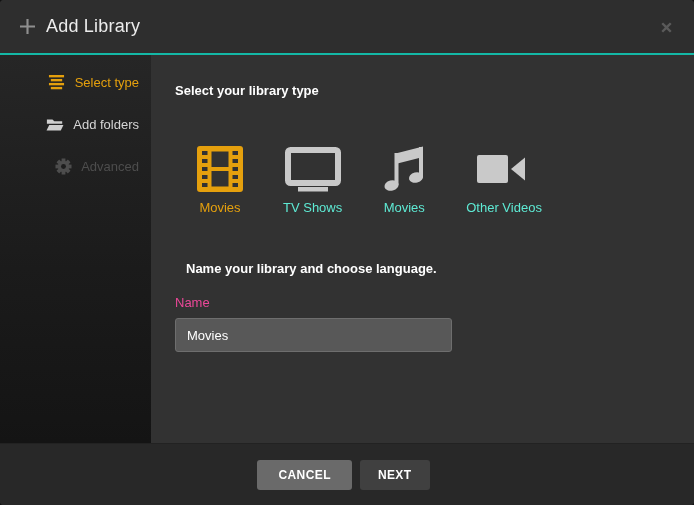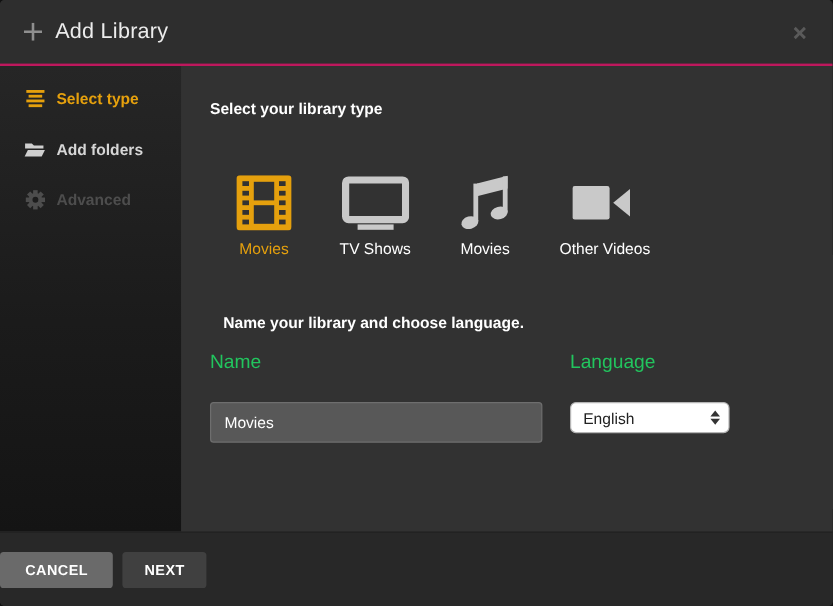--- a/index.html
+++ b/index.html
@@ -7,57 +7,57 @@
   .dialog {
     position:relative; width:694px; height:505px; overflow:hidden;
     background:#323232; border-radius:4px;
     font-family:"Liberation Sans", sans-serif;
     -webkit-font-smoothing:antialiased;
   }
 
   
   .header {
     position:absolute; top:0; left:0; right:0; height:55px;
-    background:#2e2e2e; border-bottom:2px solid #be185d;
+    background:#2e2e2e; border-bottom:2px solid #14b8a6;
     display:flex; align-items:center; padding:0 20px;
   }
   .header .plus { display:flex; align-items:center; margin-right:11px; }
   .header .title { color:#ececec; font-size:18px; font-weight:500; letter-spacing:.2px; }
   .close-btn {
     position:absolute; right:18px; top:17px; width:20px; height:20px;
     display:flex; align-items:center; justify-content:center; cursor:pointer;
   }
 
   
   .sidebar {
     position:absolute; top:55px; left:0; width:151px; bottom:62px;
     background:linear-gradient(180deg,#262626 0%,#1b1b1b 55%,#141414 100%);
     padding-top:6px;
   }
   .side-item {
     height:42px; display:flex; align-items:center; padding:0 12px 0 20px;
-    font-size:13px; font-weight:700; cursor:pointer; color:#d6d6d6;
+    font-size:13px; font-weight:400; cursor:pointer; color:#d6d6d6;justify-content:flex-end;
   }
   .side-item .s-icon { width:18px; margin-right:9px; display:flex; align-items:center; justify-content:center; }
   .side-item.active { color:#e5a00d; }
   .side-item.disabled { color:#4d4d4d; cursor:default; }
 
   
   .main { position:absolute; top:55px; left:151px; right:0; bottom:62px; background:#323232; }
   .section-heading { margin:0; padding:28px 12px 0 24px; font-size:13px; font-weight:600; color:#fff; line-height:16px; }
   .section-heading.second { padding-top:46px;margin-left:11px; }
 
   .type-row { display:flex; gap:40px; padding-left:46px; margin-top:46px; align-items:flex-start; }
   .type-item { display:flex; flex-direction:column; align-items:center; cursor:pointer; }
   .type-icon { height:48px; display:flex; align-items:center; justify-content:center; }
-  .type-label { margin-top:7px; font-size:13px; color:#ffffff; white-space:nowrap; line-height:15px; }
+  .type-label { margin-top:7px; font-size:13px; color:#5eead4; white-space:nowrap; line-height:15px; }
   .type-item.selected .type-label { color:#e5a00d; }
 
   .form-row { display:flex; padding-left:24px; margin-top:18px; }
-  .field-label { font-size:16px; color:#22c55e; line-height:16px; margin-bottom:24px; }
+  .field-label { font-size:13px; color:#ec4899; line-height:16px; margin-bottom:7px; }
   .col-name { width:277px; }
   .col-lang { margin-left:23px; }
   .name-input {
     width:277px; height:34px; background:#585858; border:1px solid #6e6e6e;
     border-radius:3px; color:#fff; font-size:13px; padding:0 11px; outline:none;
     font-family:"Liberation Sans", sans-serif;
   }
   .fake-select {
     position:relative; width:133px; height:26px; background:#fff; border:1px solid #b5b5b5;
     border-radius:5px; display:flex; align-items:center; padding:0 24px 0 10px;
@@ -65,21 +65,21 @@
   }
   .sel-arrows { position:absolute; right:7px; top:50%; transform:translateY(-50%);
     display:flex; flex-direction:column; gap:2px; }
   .sel-arrows .up { width:0; height:0; border-left:4px solid transparent; border-right:4px solid transparent; border-bottom:5px solid #333; }
   .sel-arrows .down { width:0; height:0; border-left:4px solid transparent; border-right:4px solid transparent; border-top:5px solid #333; }
 
   
   .footer {
     position:absolute; bottom:0; left:0; right:0; height:62px;
     background:#282828; border-top:1px solid #222;
-    display:flex; align-items:center; justify-content:flex-start; gap:8px; padding-right:7px;
+    display:flex; align-items:center; justify-content:center; gap:8px; padding-right:7px;
   }
   .btn {
     height:30px; border:none; border-radius:3px; color:#fff; font-size:12px;
     font-weight:700; letter-spacing:.4px; cursor:pointer;
     font-family:"Liberation Sans", sans-serif;
   }
   .btn.cancel { background:#6a6a6a; padding:0 21px; }
   .btn.next   { background:#404040; padding:0 18px; }
 </style>
 </head>
@@ -205,30 +205,20 @@
 
     </div>
 
     <h2 class="section-heading second">Name your library and choose language.</h2>
 
     <div class="form-row">
       <div class="col-name">
         <div class="field-label">Name</div>
         <input class="name-input" type="text" value="Movies" style="">
       </div>
-      <div class="col-lang">
-        <div class="field-label">Language</div>
-        <div class="fake-select">
-          <span>English</span>
-          <span class="sel-arrows">
-            <span class="up"></span>
-              <span class="down"></span>
-          </span>
-        </div>
-      </div>
     </div>
   </div>
 
   <div class="footer">
     <button class="btn cancel">CANCEL</button>
     <button class="btn next">NEXT</button>
   </div>
 
 </div>
 

